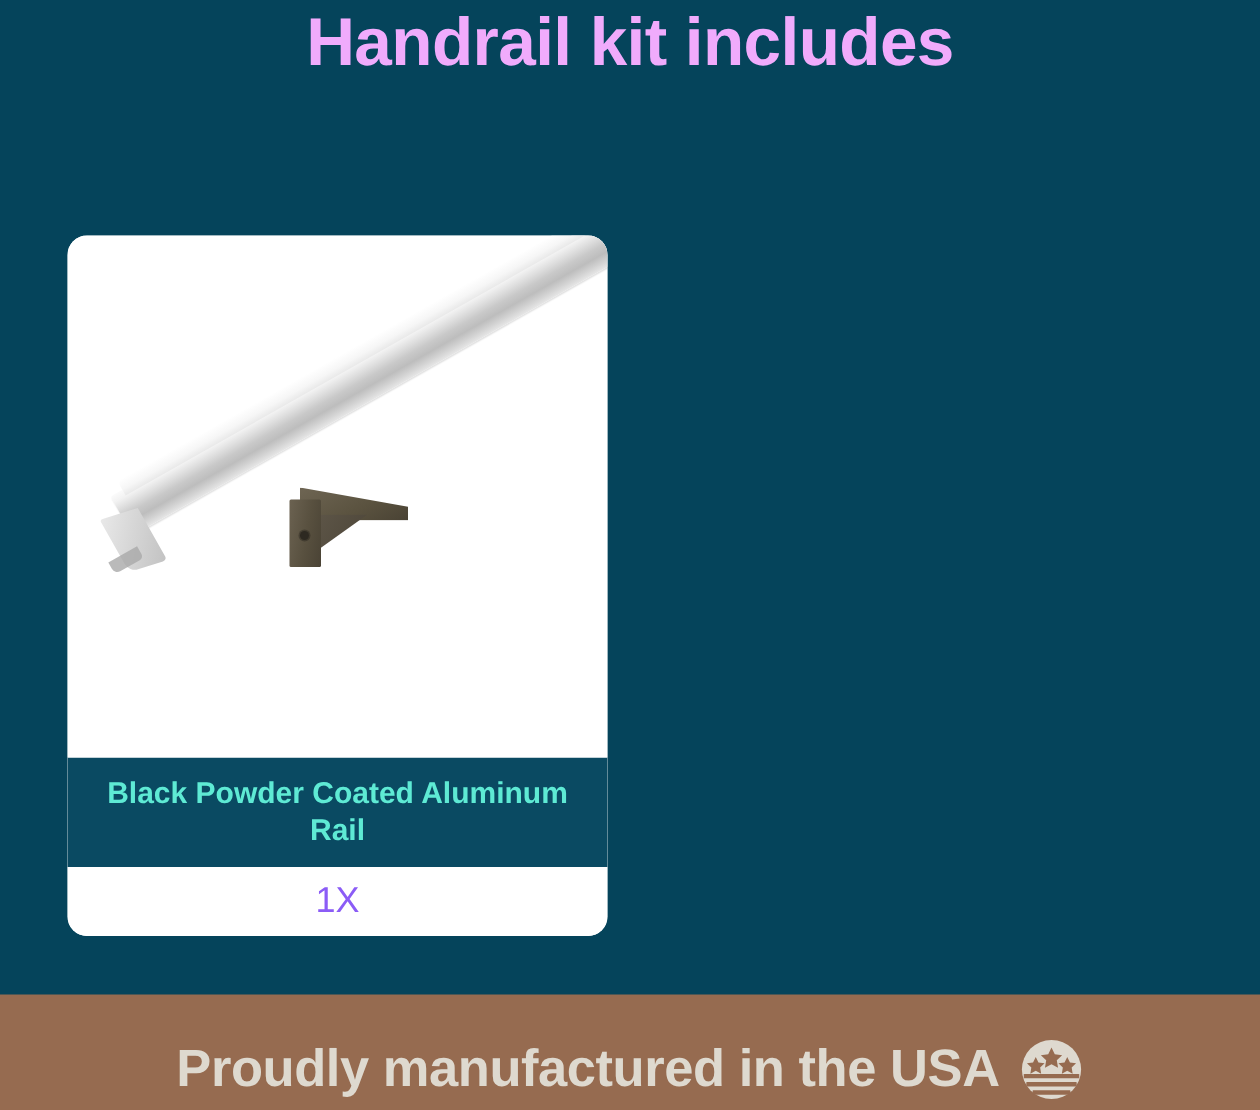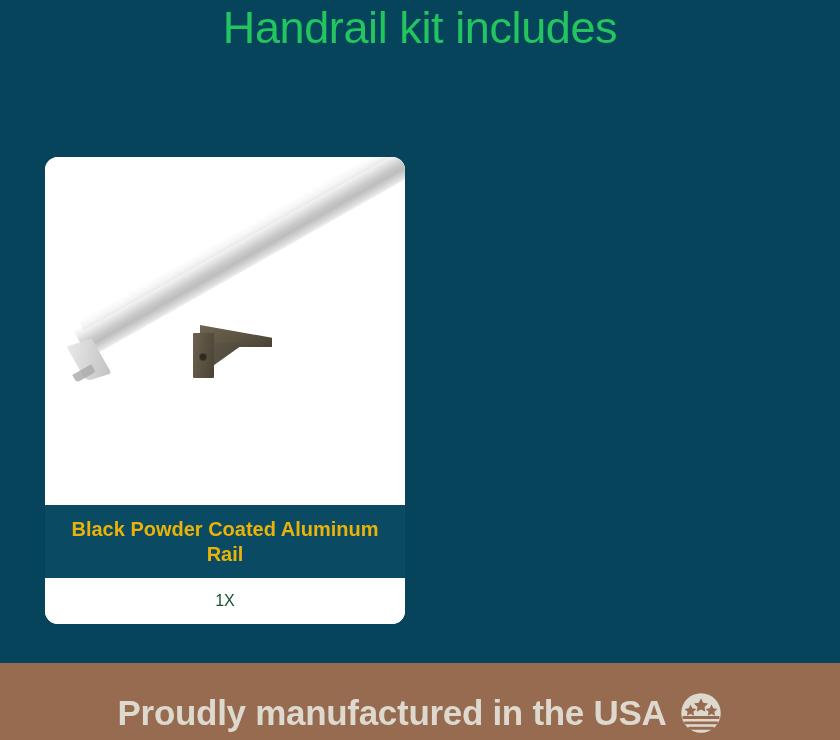--- a/index.html
+++ b/index.html
@@ -14,23 +14,23 @@
     background:#05445b;
     font-family:"Liberation Sans", sans-serif;
     position:relative;
   }
 
   
   .heading {
     width:100%;
     padding-top:2px;
     text-align:center;
-    color:#22c55e;
+    color:#f0abfc;
     font-size:45px;
-    font-weight:400;
+    font-weight:700;
     line-height:1.17;
     letter-spacing:-0.4px;
   }
   .heading .line { display:block; }
 
   
   .cards {
     position:absolute;
     top:157px;
     left:45px;
@@ -236,41 +236,41 @@
     top:208px;
     width:82px;
     height:11px;
     background:linear-gradient(160deg,#51402e 0%,#3d2d1f 100%);
     clip-path:polygon(0 0, 100% 22%, 100% 100%, 0 100%);
   }
 
   
   .caption {
     background:#0a4a62;
-    color:#eab308;
+    color:#5eead4;
     flex:0 0 73px;
     display:flex;
     align-items:center;
     justify-content:center;
     text-align:center;
     font-size:20px;
     font-weight:700;
     line-height:1.24;
     padding:0 14px;
   }
 
   
   .qty {
     flex:1 1 auto;
     background:#ffffff;
-    color:#14532d;
+    color:#8b5cf6;
     display:flex;
     align-items:center;
     justify-content:center;
-    font-size:16px;
+    font-size:24px;
     font-weight:400;
     padding-bottom:0;
   }
 
   
   .banner {
     position:absolute;
     left:0;
     bottom:0;
     width:840px;

